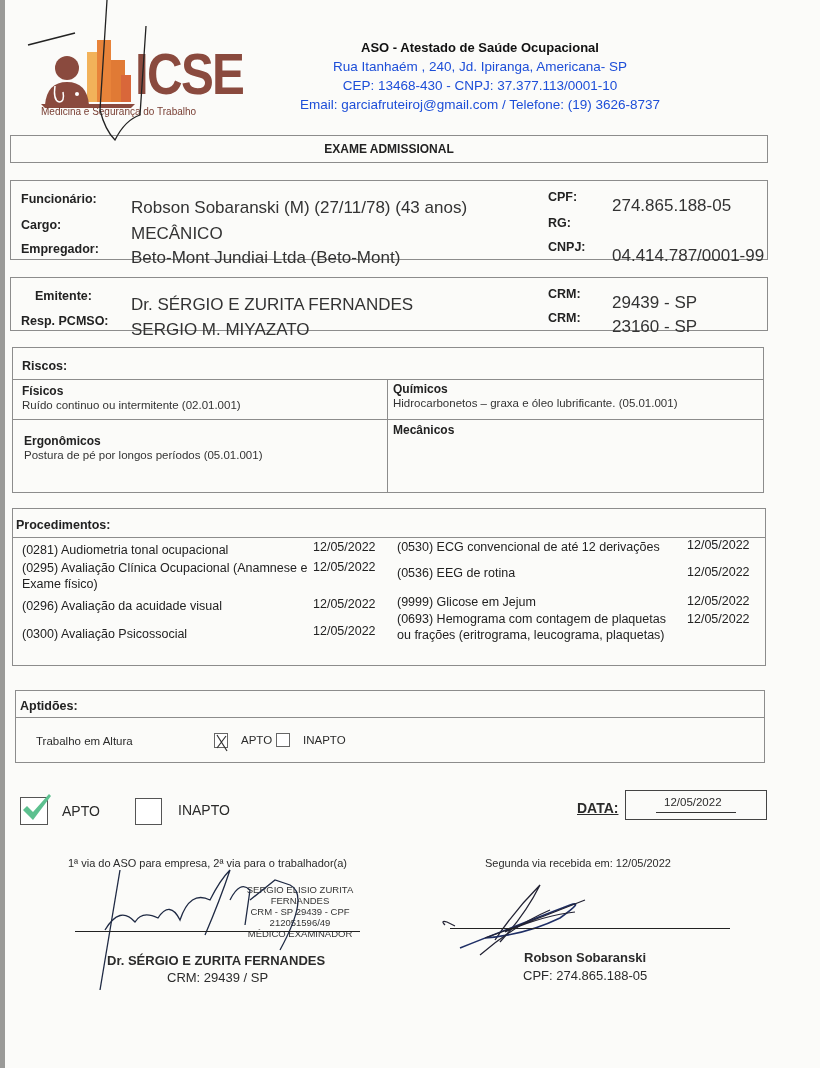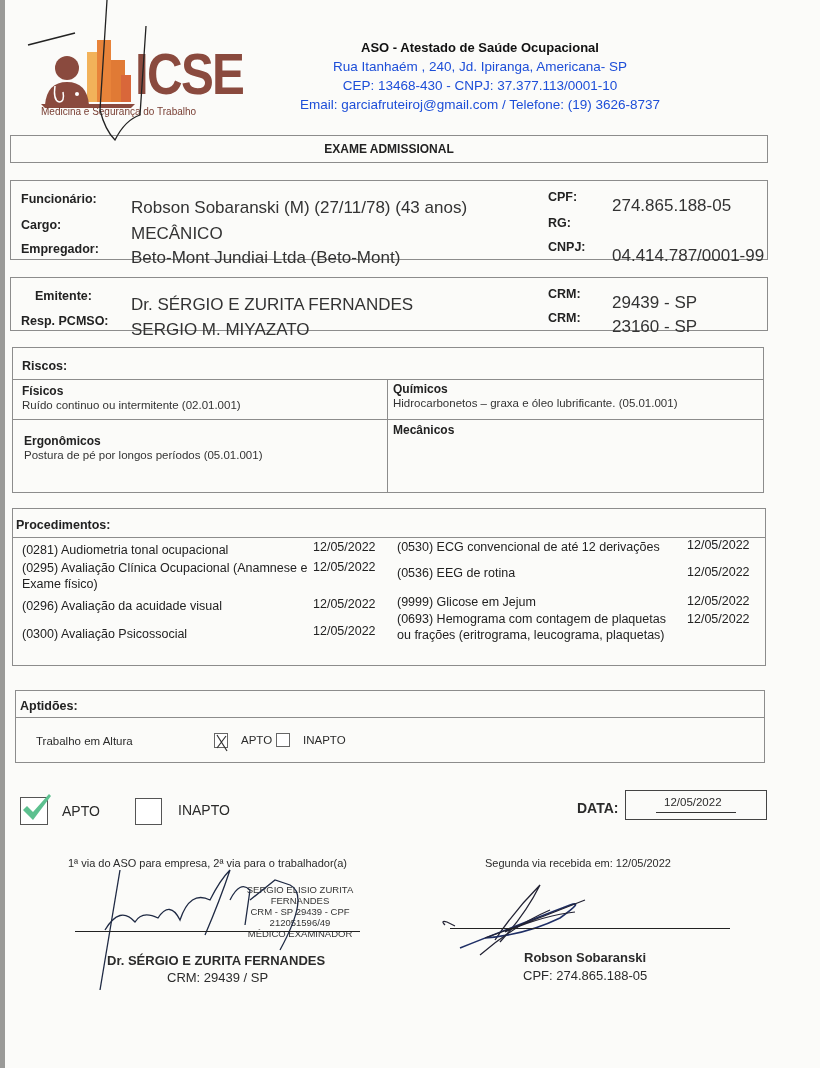--- a/index.html
+++ b/index.html
@@ -141,21 +141,21 @@
 
 <div class="cb" style="left:20px;top:797px;width:28px;height:28px;border-color:#555;">
   <svg width="36" height="36" style="position:absolute;left:-2px;top:-8px;">
     <path d="M4 20 L14 30 L32 6 L30 4 L14 22 L8 16 Z" fill="#5cc08f"></path>
   </svg>
 </div>
 <div class="abs" style="left:62px;top:803px;font-size:14px;">APTO</div>
 <div class="cb" style="left:135px;top:798px;width:27px;height:27px;border-color:#555;"></div>
 <div class="abs" style="left:178px;top:802px;font-size:14px;">INAPTO</div>
 
-<div class="abs" style="left:577px;top:800px;font-size:14px;font-weight:bold;">DATA:</div>
+<div class="abs" style="left:577px;top:800px;font-size:14px;font-weight:bold;text-decoration:underline;">DATA:</div>
 <div class="box" style="left:625px;top:790px;width:142px;height:30px;border-color:#444;">
   <div class="abs" style="left:38px;top:5px;font-size:11.5px;">12/05/2022</div>
   <div class="abs" style="left:30px;top:21px;width:80px;border-top:1px solid #333;"></div>
 </div>
 
 <div class="abs small" style="left:68px;top:857px;font-size:11px;">1ª via do ASO para empresa, 2ª via para o trabalhador(a)</div>
 <div class="abs" style="left:225px;top:884px;width:150px;text-align:center;font-size:9.5px;line-height:11px;color:#333;font-family:'Liberation Sans Narrow','Liberation Sans',sans-serif;">
   <div>SERGIO ELISIO ZURITA FERNANDES</div>
   <div>CRM - SP 29439 - CPF 212051596/49</div>
   <div>MÉDICO EXAMINADOR</div>

